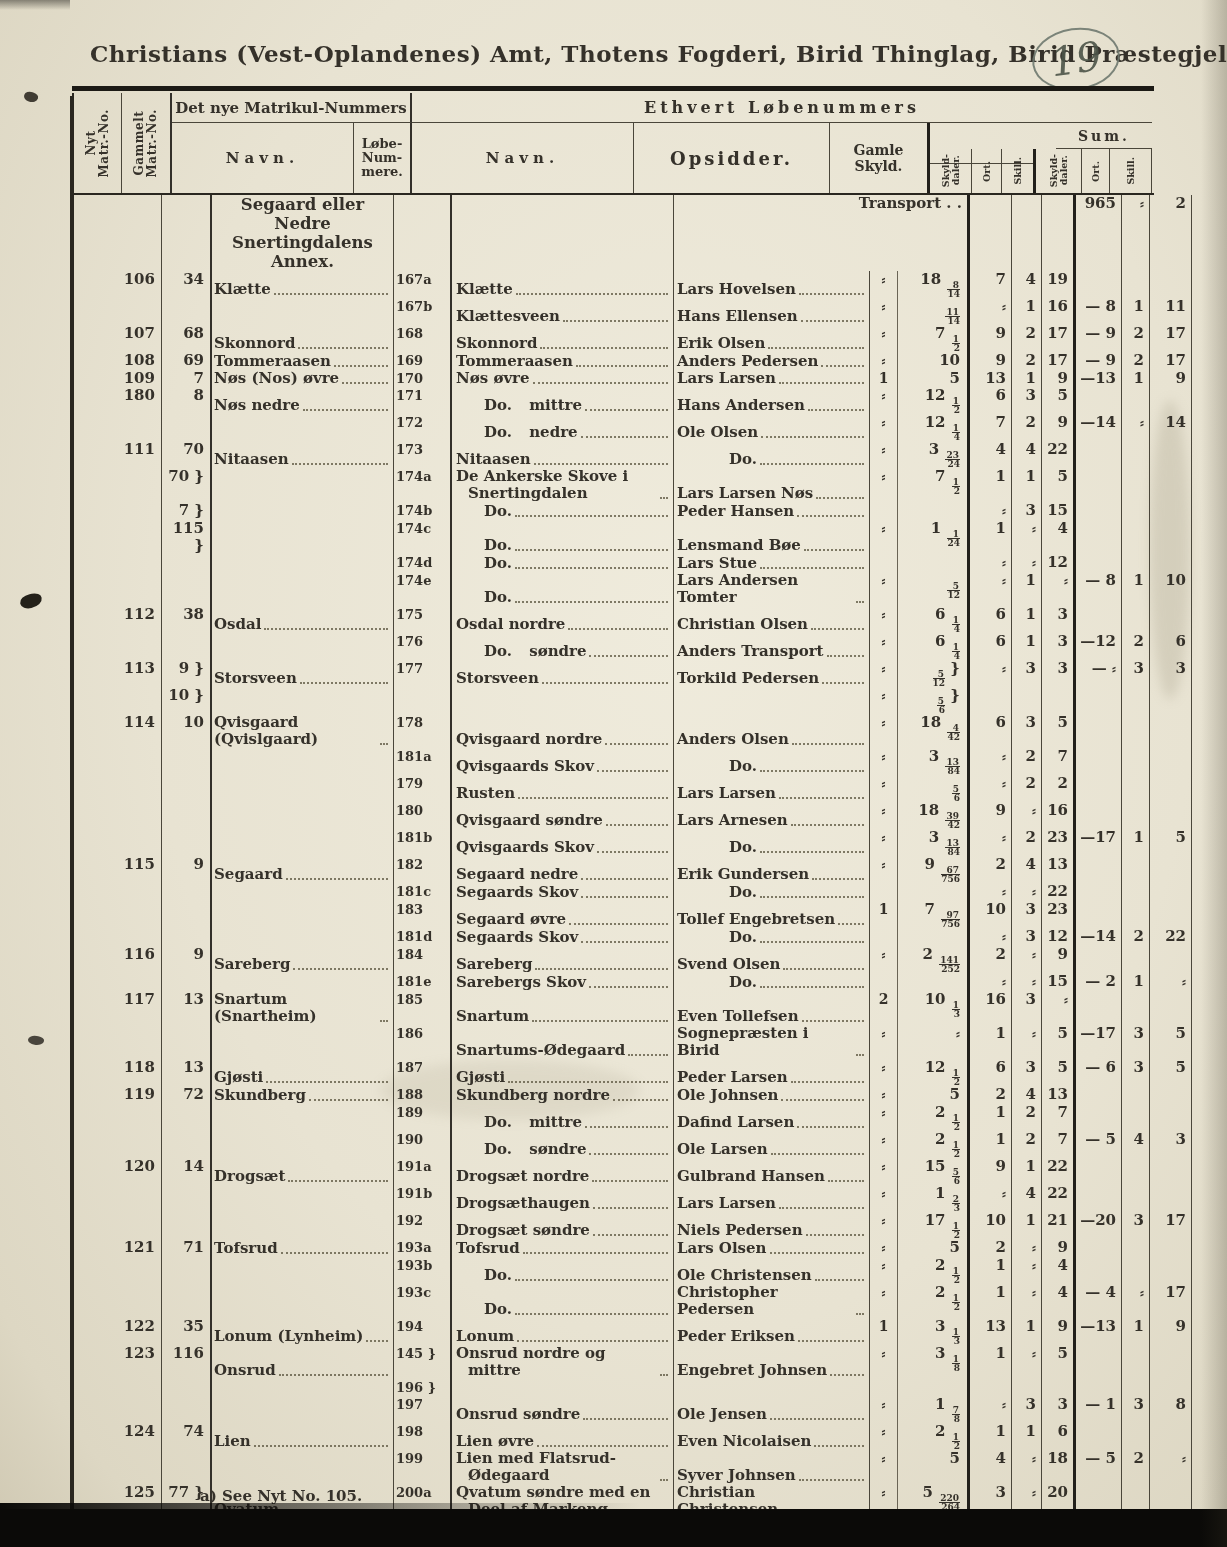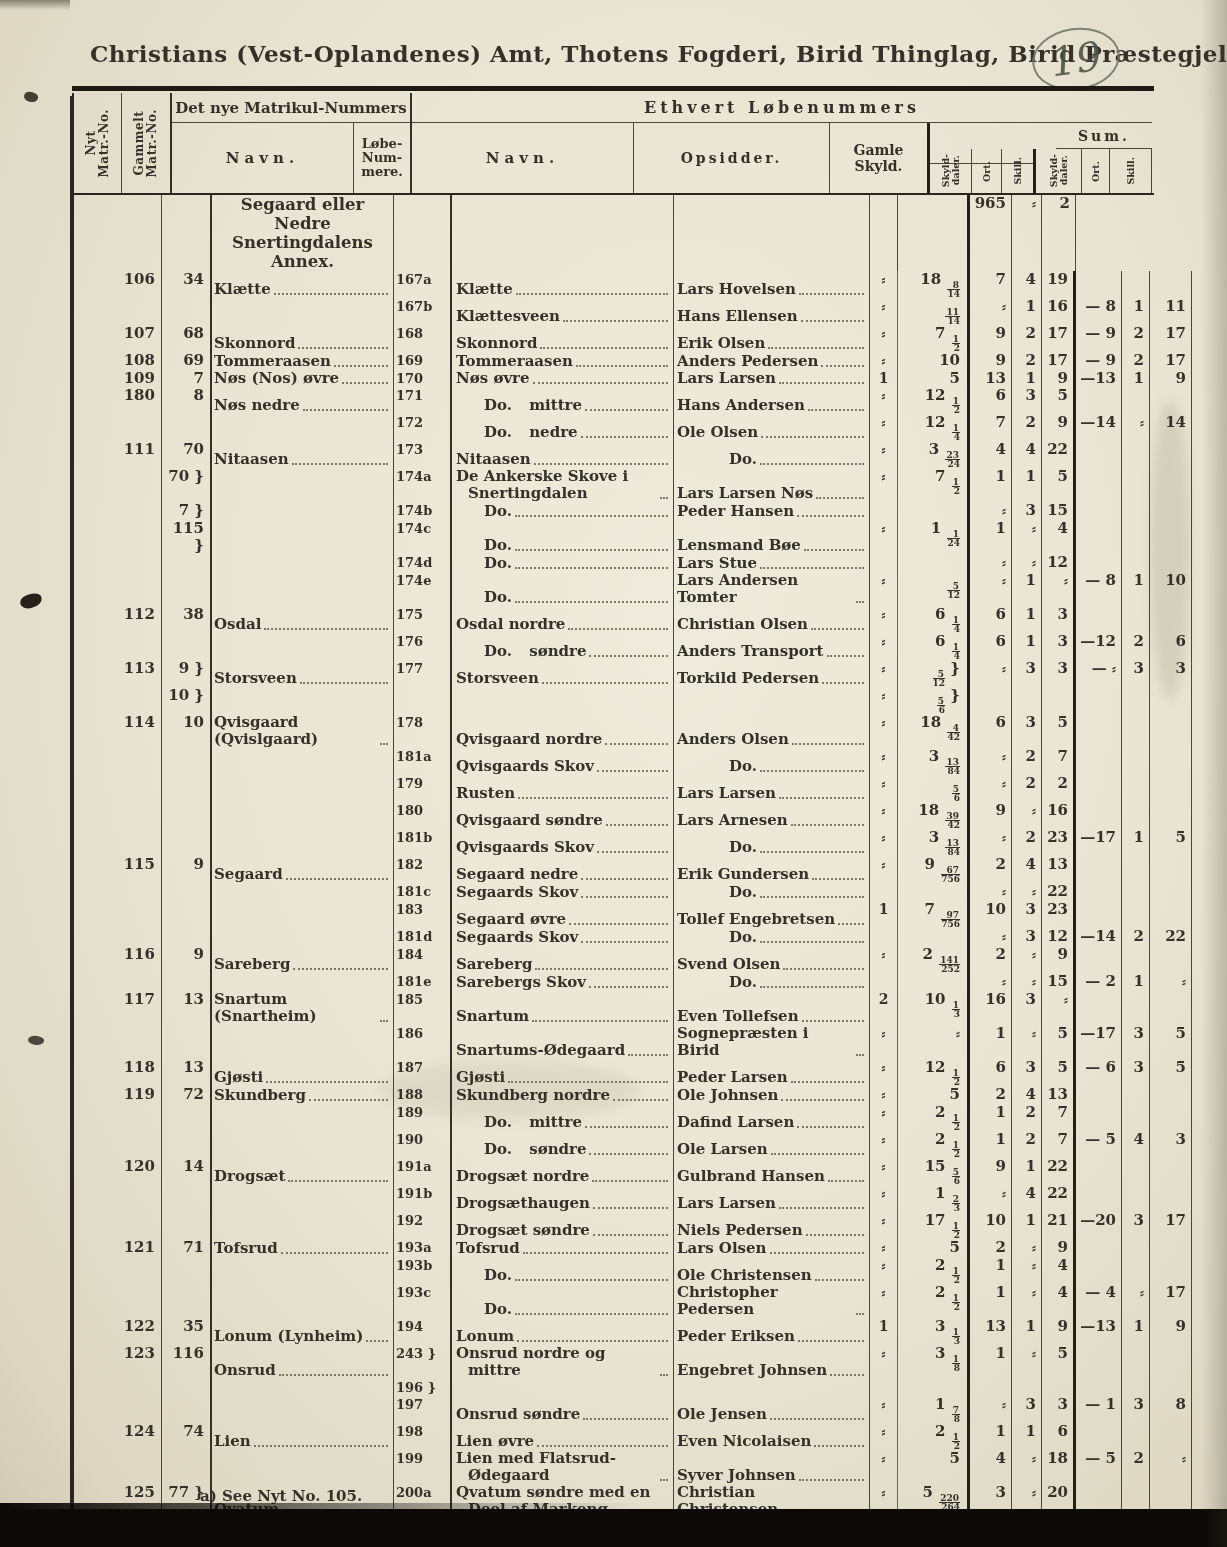--- a/index.html
+++ b/index.html
@@ -37,21 +37,21 @@
   .thead>div{display:flex;align-items:center;justify-content:center;overflow:hidden;}
   .bR1{border-right:1px solid #4a463a;} .bR16{border-right:2px solid #33302a;}
   .bR26{border-right:3px solid #22201b;} .bRlt{border-right:1px solid #6a6455;}
   .bB{border-bottom:1px solid #4a463a;}
   .hc1{grid-area:1/1/4/2;} .hc2{grid-area:1/2/4/3;}
   .hdet{grid-area:1/3/2/5;font-size:15px;}
   .heth{grid-area:1/5/2/15;font-size:16px;letter-spacing:4px;}
   .hnavn1{grid-area:2/3/4/4;letter-spacing:5px;font-size:15px;}
   .hlnr{grid-area:2/4/4/5;font-size:13px;text-align:center;white-space:pre-line;line-height:14px;}
   .hnavn2{grid-area:2/5/4/6;letter-spacing:5px;font-size:15px;}
-  .hops{grid-area:2/6/4/7;letter-spacing:3px;font-size:14px;}
+  .hops{grid-area:2/6/4/7;letter-spacing:3px;font-size:18px;}
   .hgamle{grid-area:2/7/4/9;font-size:14px;text-align:center;}
   .hnye{grid-area:2/9/3/12;font-size:13.5px;margin-top:40px;}
   .hsum{grid-area:2/12/3/15;font-size:14px;letter-spacing:3px;margin-left:20px;}
   .hs{font-size:9.5px;line-height:10px;}
   .hs1{grid-area:3/9/4/10;} .hs2{grid-area:3/10/4/11;} .hs3{grid-area:3/11/4/12;}
   .hs4{grid-area:3/12/4/13;} .hs5{grid-area:3/13/4/14;} .hs6{grid-area:3/14/4/15;}
   .rot{writing-mode:vertical-rl;transform:rotate(180deg);white-space:pre-line;text-align:center;font-weight:700;}
   .rot.big{font-size:12px;line-height:13px;letter-spacing:.5px;}
 
   
@@ -138,20 +138,21 @@
             <span class="rot hs">Skill.</span>
           </div>
       </div>
       <div id="tbody">
           <div class="grid trow">
             <div class="cell c1 bR1"></div>
             <div class="cell c2 bR16"></div>
             <div class="cell c3 bR1"><div class="sect">Segaard eller Nedre<br>Snertingdalens<br>Annex.</div></div>
             <div class="cell c4 bR16"></div>
             <div class="cell c5 bR1"></div>
+            <div class="cell c6 rgt bR26" style="grid-column: 6 / 9;"><span>Transport . .</span></div>
             <div class="cell c9 bR1"></div>
             <div class="cell c10 bR1"></div>
             <div class="cell c11 bR26"></div>
             <div class="cell c12 bR1 rgt">965</div>
             <div class="cell c13 bR1 rgt"><span class="z">⸗</span></div>
             <div class="cell c14 bR1 rgt">2</div>
           </div>
           <div class="grid trow">
             <div class="cell c1 bR1">106</div>
             <div class="cell c2 bR16">34</div>
@@ -805,21 +806,21 @@
             <div class="cell c10 bR1 rgt">1</div>
             <div class="cell c11 bR26 rgt">9</div>
             <div class="cell c12 bR1 rgt">—13</div>
             <div class="cell c13 bR1 rgt">1</div>
             <div class="cell c14 bR1 rgt">9</div>
           </div>
           <div class="grid trow">
             <div class="cell c1 bR1">123</div>
             <div class="cell c2 bR16">116</div>
             <div class="cell c3 bR1 flexed"><span class="t">Onsrud</span><span class="ld"></span></div>
-            <div class="cell c4 bR16">243 }</div>
+            <div class="cell c4 bR16">145 }</div>
             <div class="cell c5 bR1 flexed"><span class="t">Onsrud nordre og mittre</span><span class="ld"></span></div>
             <div class="cell c6 bR1 flexed"><span class="t">Engebret Johnsen</span><span class="ld"></span></div>
             <div class="cell c7 bRlt"><span class="z">⸗</span></div>
             <div class="cell c8 bR26">3 <span class="fr"><span class="fn">1</span><span>8</span></span></div>
             <div class="cell c9 bR1 rgt">1</div>
             <div class="cell c10 bR1 rgt"><span class="z">⸗</span></div>
             <div class="cell c11 bR26 rgt">5</div>
             <div class="cell c12 bR1 rgt"></div>
             <div class="cell c13 bR1 rgt"></div>
             <div class="cell c14 bR1 rgt"></div>

